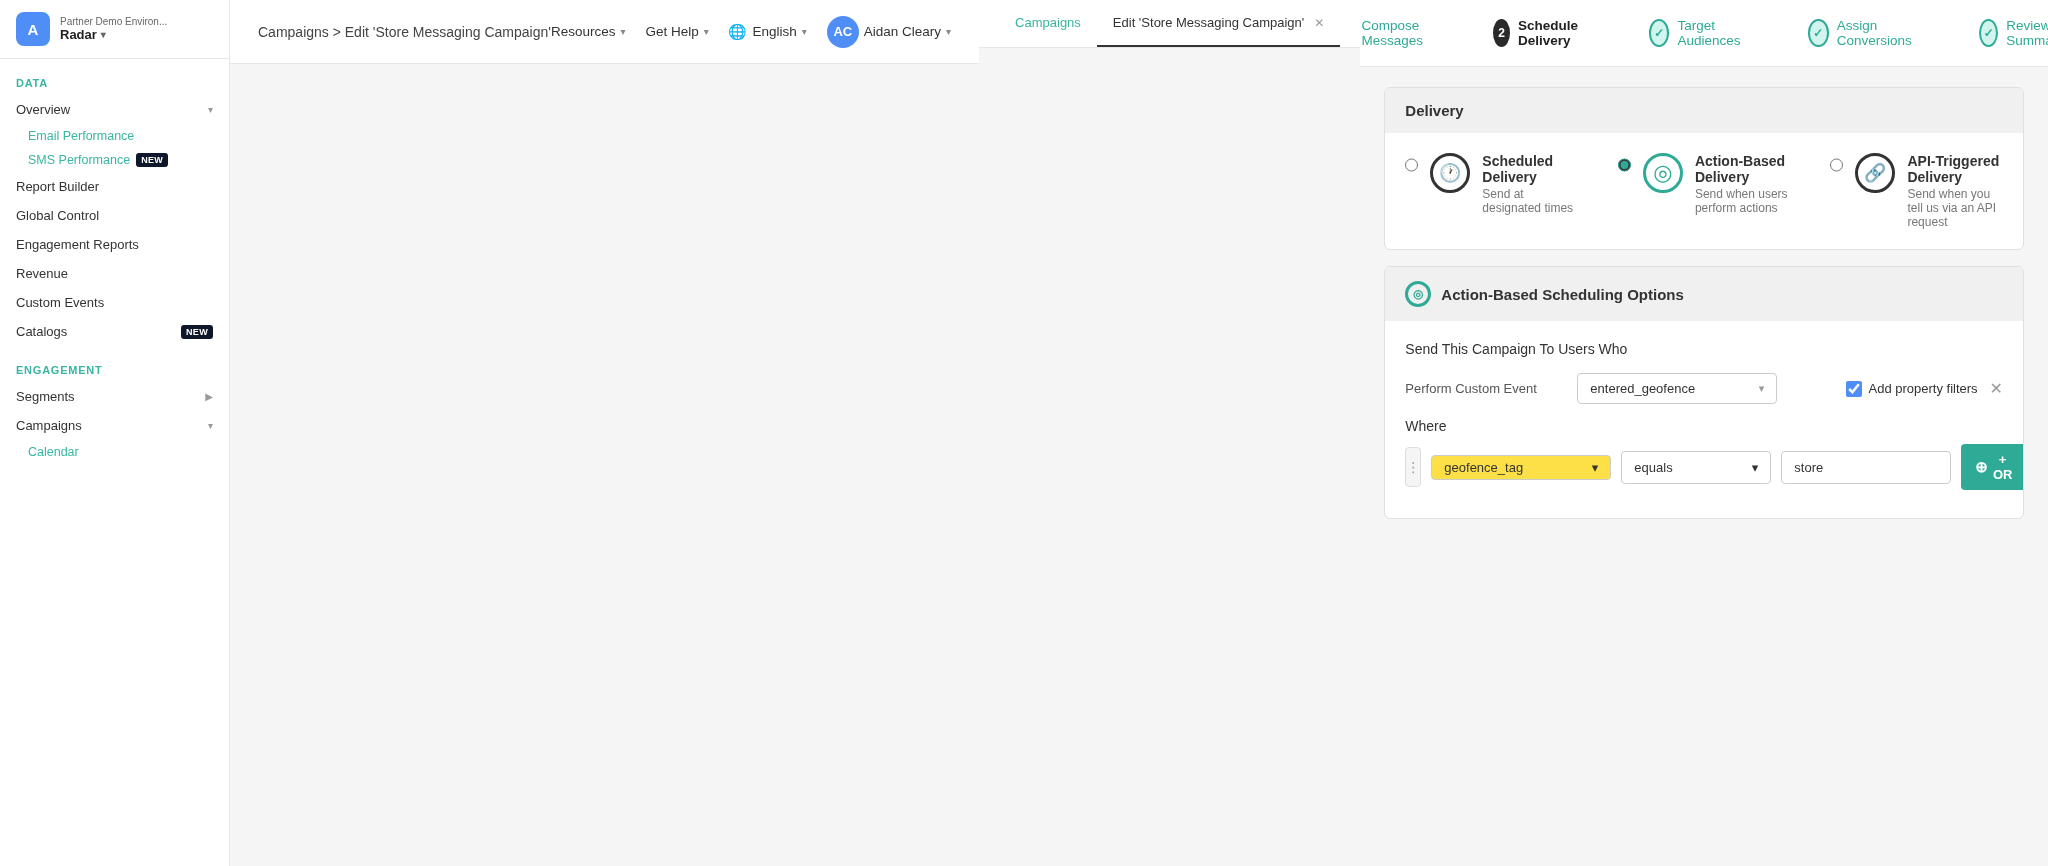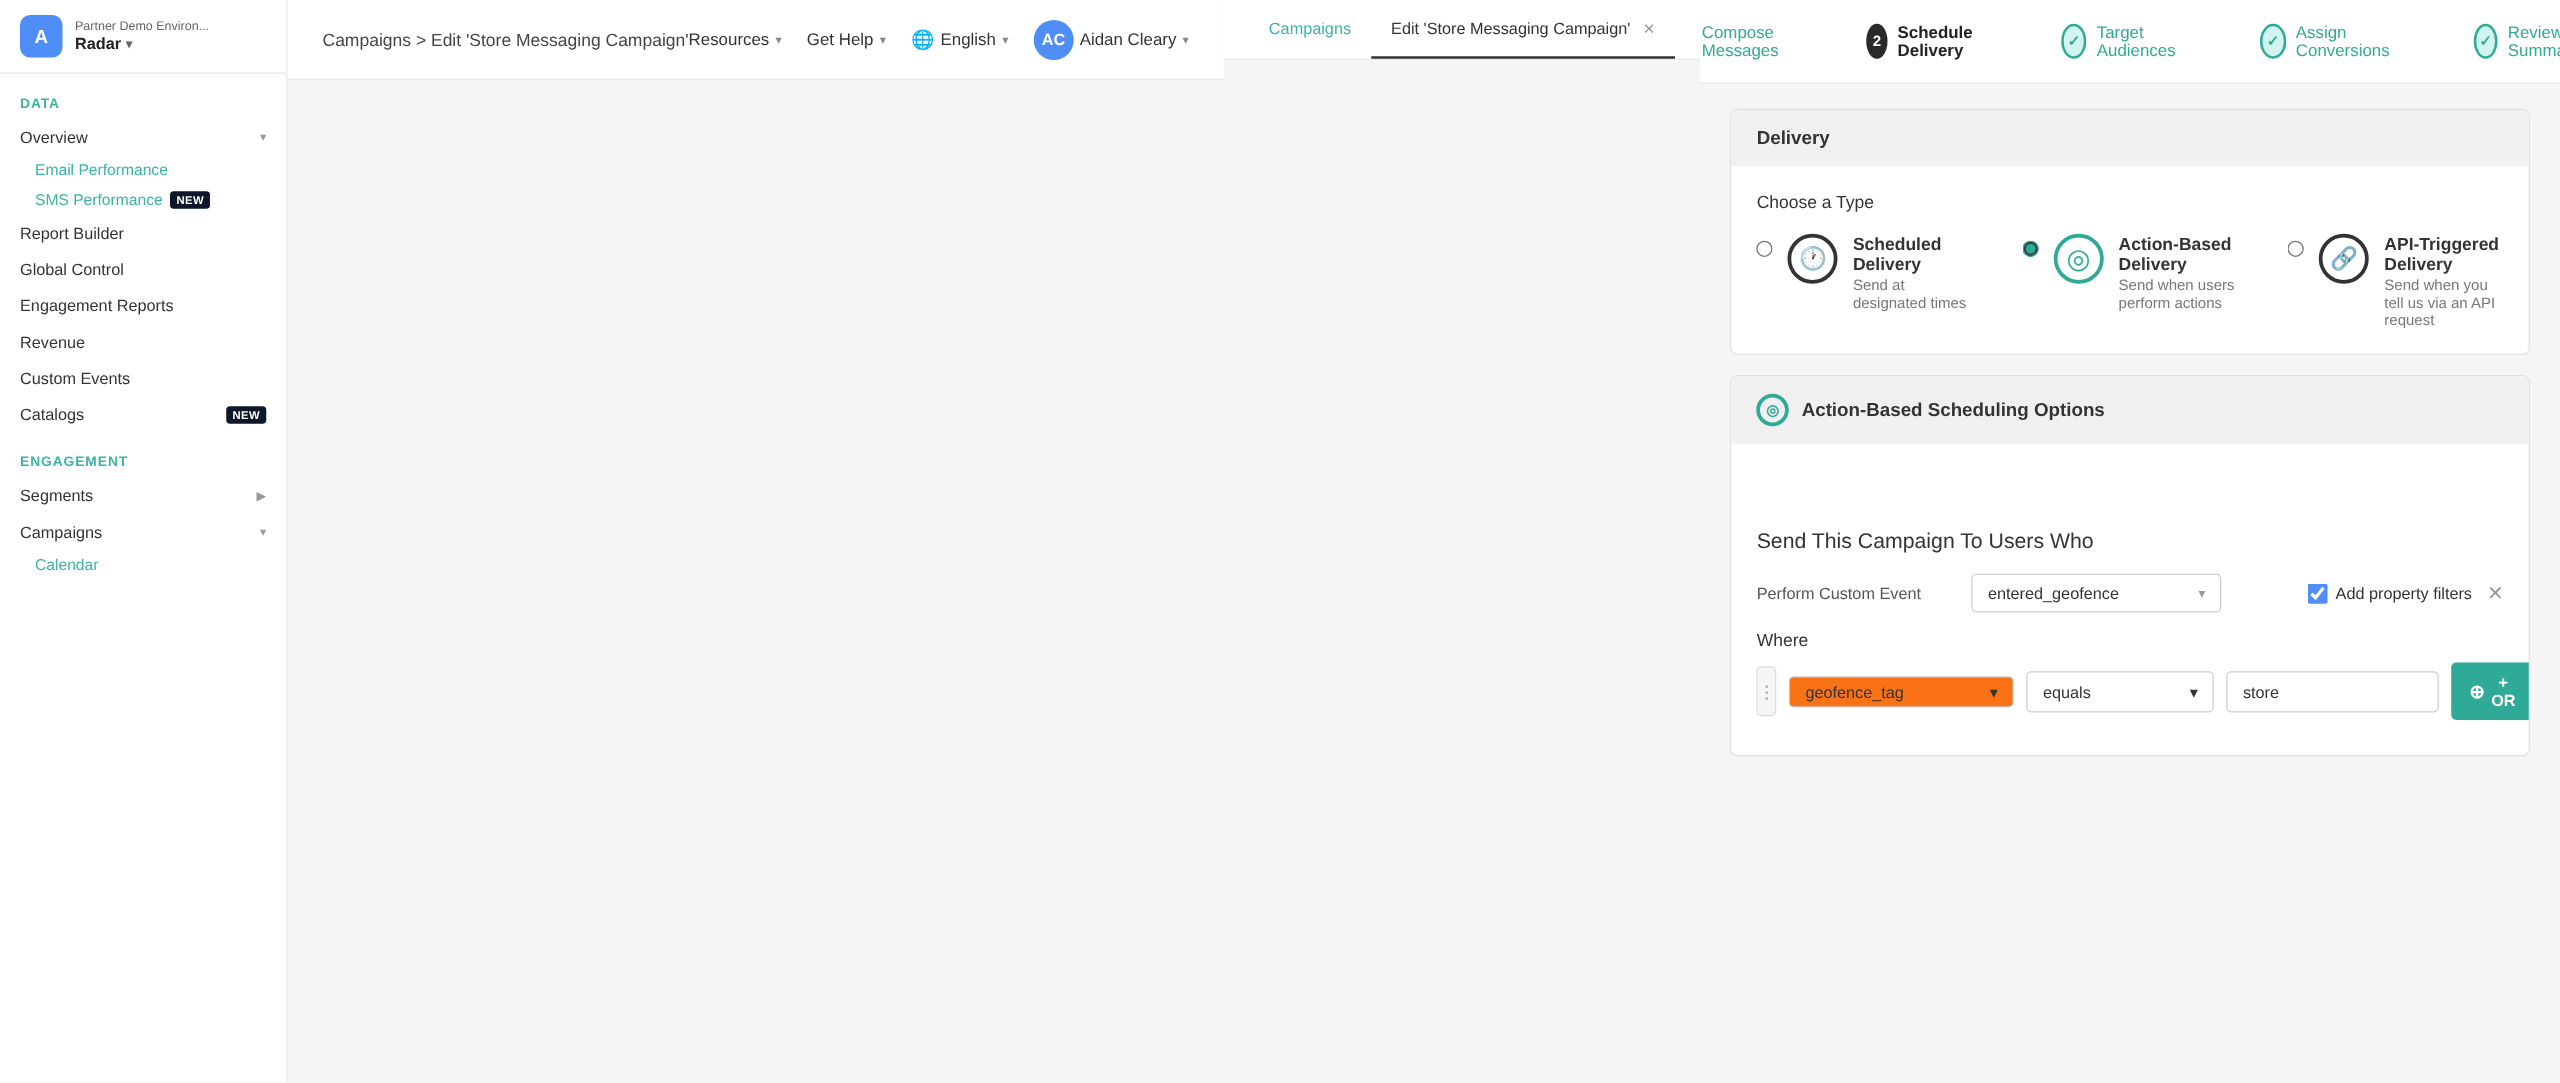--- a/index.html
+++ b/index.html
@@ -252,21 +252,21 @@
       font-size: 15px; font-weight: 600; color: #333;
     }
     .scheduling-header-icon {
       width: 26px; height: 26px;
       border-radius: 50%;
       border: 3px solid #2eaa96;
       display: flex; align-items: center; justify-content: center;
       color: #2eaa96; font-size: 12px;
     }
     .scheduling-body { padding: 20px; }
-    .send-campaign-label { font-size: 17px; font-weight: 500; color: #333; margin-bottom: 16px; margin-top: 48px; }
+    .send-campaign-label { font-size: 14px; font-weight: 500; color: #333; margin-bottom: 16px; }
 
     .filter-row {
       display: flex; align-items: center; gap: 12px;
       margin-bottom: 12px;
     }
     .filter-label { font-size: 13px; color: #555; min-width: 160px; }
     .filter-dropdown {
       display: flex; align-items: center;
       border: 1px solid #ccc;
       border-radius: 4px;
@@ -312,21 +312,21 @@
       border: 1px solid #ddd;
       border-radius: 4px;
       cursor: grab;
       font-size: 14px; color: #999;
     }
     .where-field-dropdown {
       display: flex; align-items: center;
       border: 1px solid #ccc;
       border-radius: 4px;
       padding: 4px 12px;
-      background: #f97316;
+      background: #fde047;
       font-size: 13px;
       color: #333;
       gap: 8px;
       cursor: pointer;
       min-width: 180px;
       justify-content: space-between;
     }
     .where-operator-dropdown {
       display: flex; align-items: center;
       border: 1px solid #ccc;
@@ -511,21 +511,20 @@
 
       <div class="wizard-step">
         <div class="wizard-step-circle done"></div>
         <span class="wizard-step-label">Review Summary</span>
       </div>
     </div>
 
     <div class="delivery-card">
       <div class="delivery-card-header">Delivery</div>
       <div class="delivery-card-body">
-        <div class="choose-type-label">Choose a Type</div>
         <div class="delivery-types">
 
           <div class="delivery-type-option">
             <input type="radio" class="delivery-type-radio" name="delivery-type" style="">
             <div class="delivery-type-icon">🕐</div>
             <div class="delivery-type-text">
               <div class="delivery-type-name">Scheduled Delivery</div>
               <div class="delivery-type-desc">Send at designated times</div>
             </div>
           </div>

